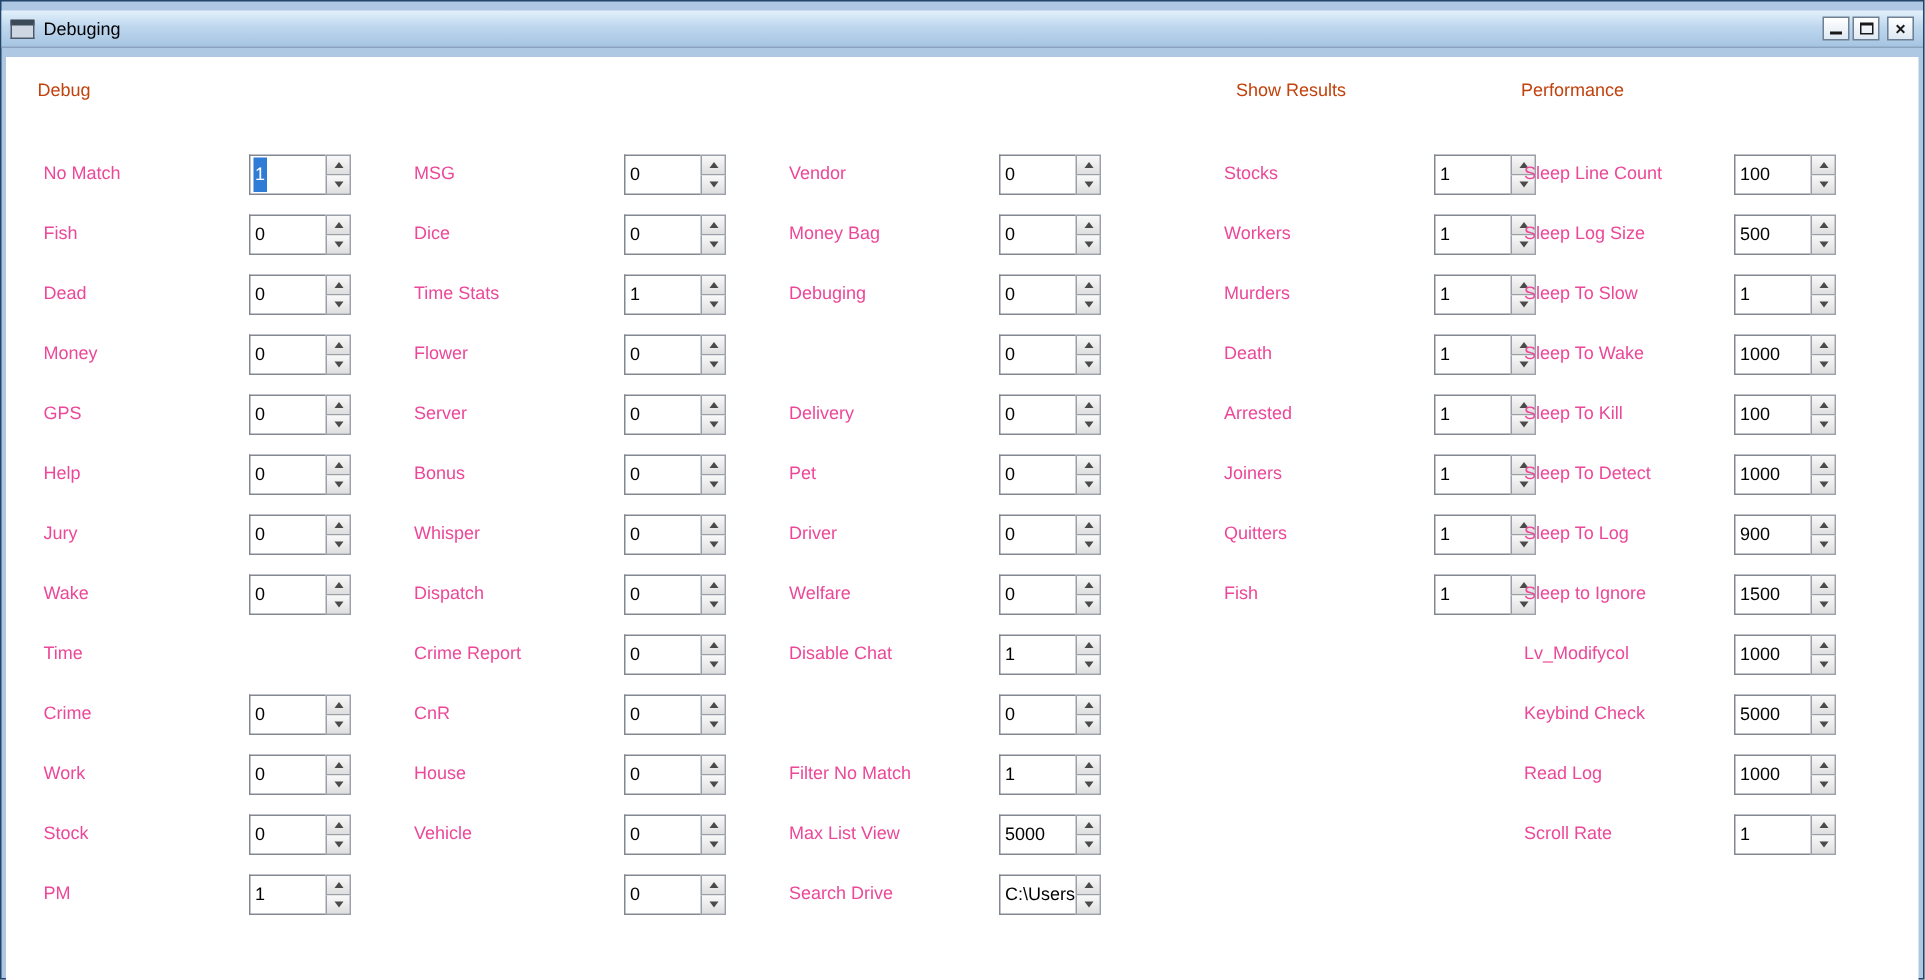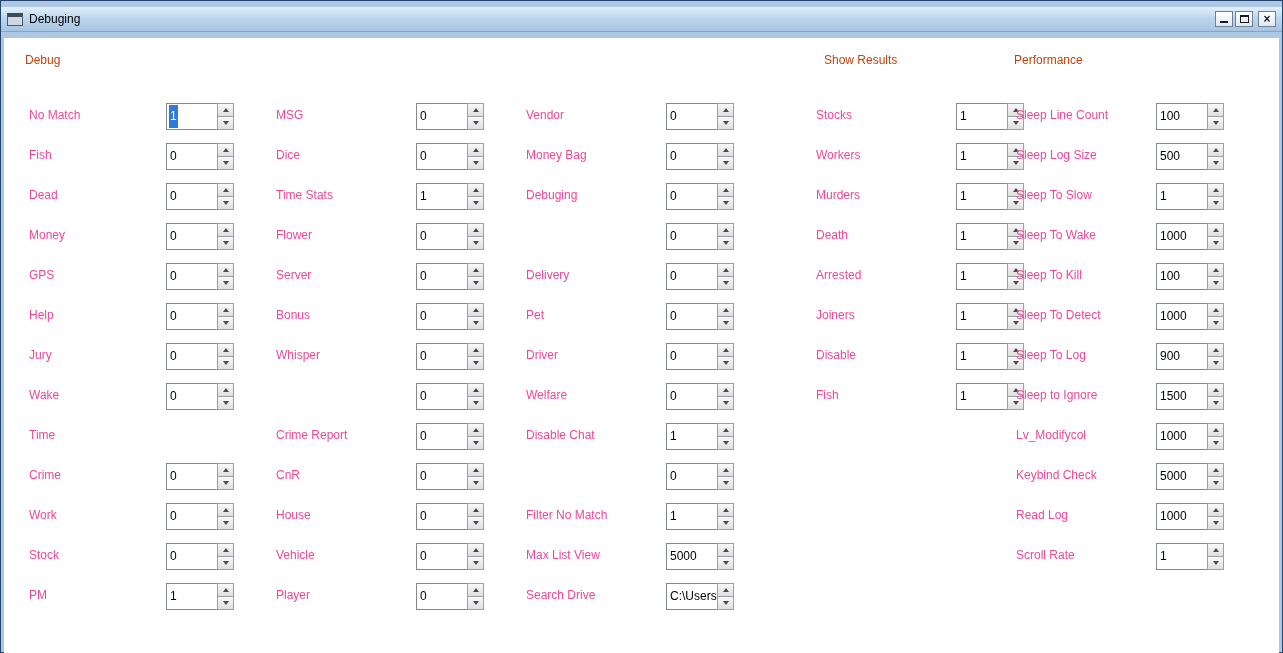--- a/index.html
+++ b/index.html
@@ -411,20 +411,21 @@
               <div class="spin-btn up">
                 <span class="arrow up-arrow"></span>
               </div>
               <div class="spin-btn down">
                 <span class="arrow down-arrow"></span>
               </div>
             </div>
           </div>
         </div>
         <div class="row">
+          <div class="label">Dispatch</div>
           <div class="spinner">
             <div class="spin-edit"><span class="spin-value">0</span></div>
             <div class="spin-btns">
               <div class="spin-btn up">
                 <span class="arrow up-arrow"></span>
               </div>
               <div class="spin-btn down">
                 <span class="arrow down-arrow"></span>
               </div>
             </div>
@@ -480,21 +481,20 @@
               <div class="spin-btn up">
                 <span class="arrow up-arrow"></span>
               </div>
               <div class="spin-btn down">
                 <span class="arrow down-arrow"></span>
               </div>
             </div>
           </div>
         </div>
         <div class="row">
-          <div class="label">Player</div>
           <div class="spinner">
             <div class="spin-edit"><span class="spin-value">0</span></div>
             <div class="spin-btns">
               <div class="spin-btn up">
                 <span class="arrow up-arrow"></span>
               </div>
               <div class="spin-btn down">
                 <span class="arrow down-arrow"></span>
               </div>
             </div>
@@ -763,21 +763,21 @@
               <div class="spin-btn up">
                 <span class="arrow up-arrow"></span>
               </div>
               <div class="spin-btn down">
                 <span class="arrow down-arrow"></span>
               </div>
             </div>
           </div>
         </div>
         <div class="row">
-          <div class="label">Disable</div>
+          <div class="label">Quitters</div>
           <div class="spinner">
             <div class="spin-edit"><span class="spin-value">1</span></div>
             <div class="spin-btns">
               <div class="spin-btn up">
                 <span class="arrow up-arrow"></span>
               </div>
               <div class="spin-btn down">
                 <span class="arrow down-arrow"></span>
               </div>
             </div>

